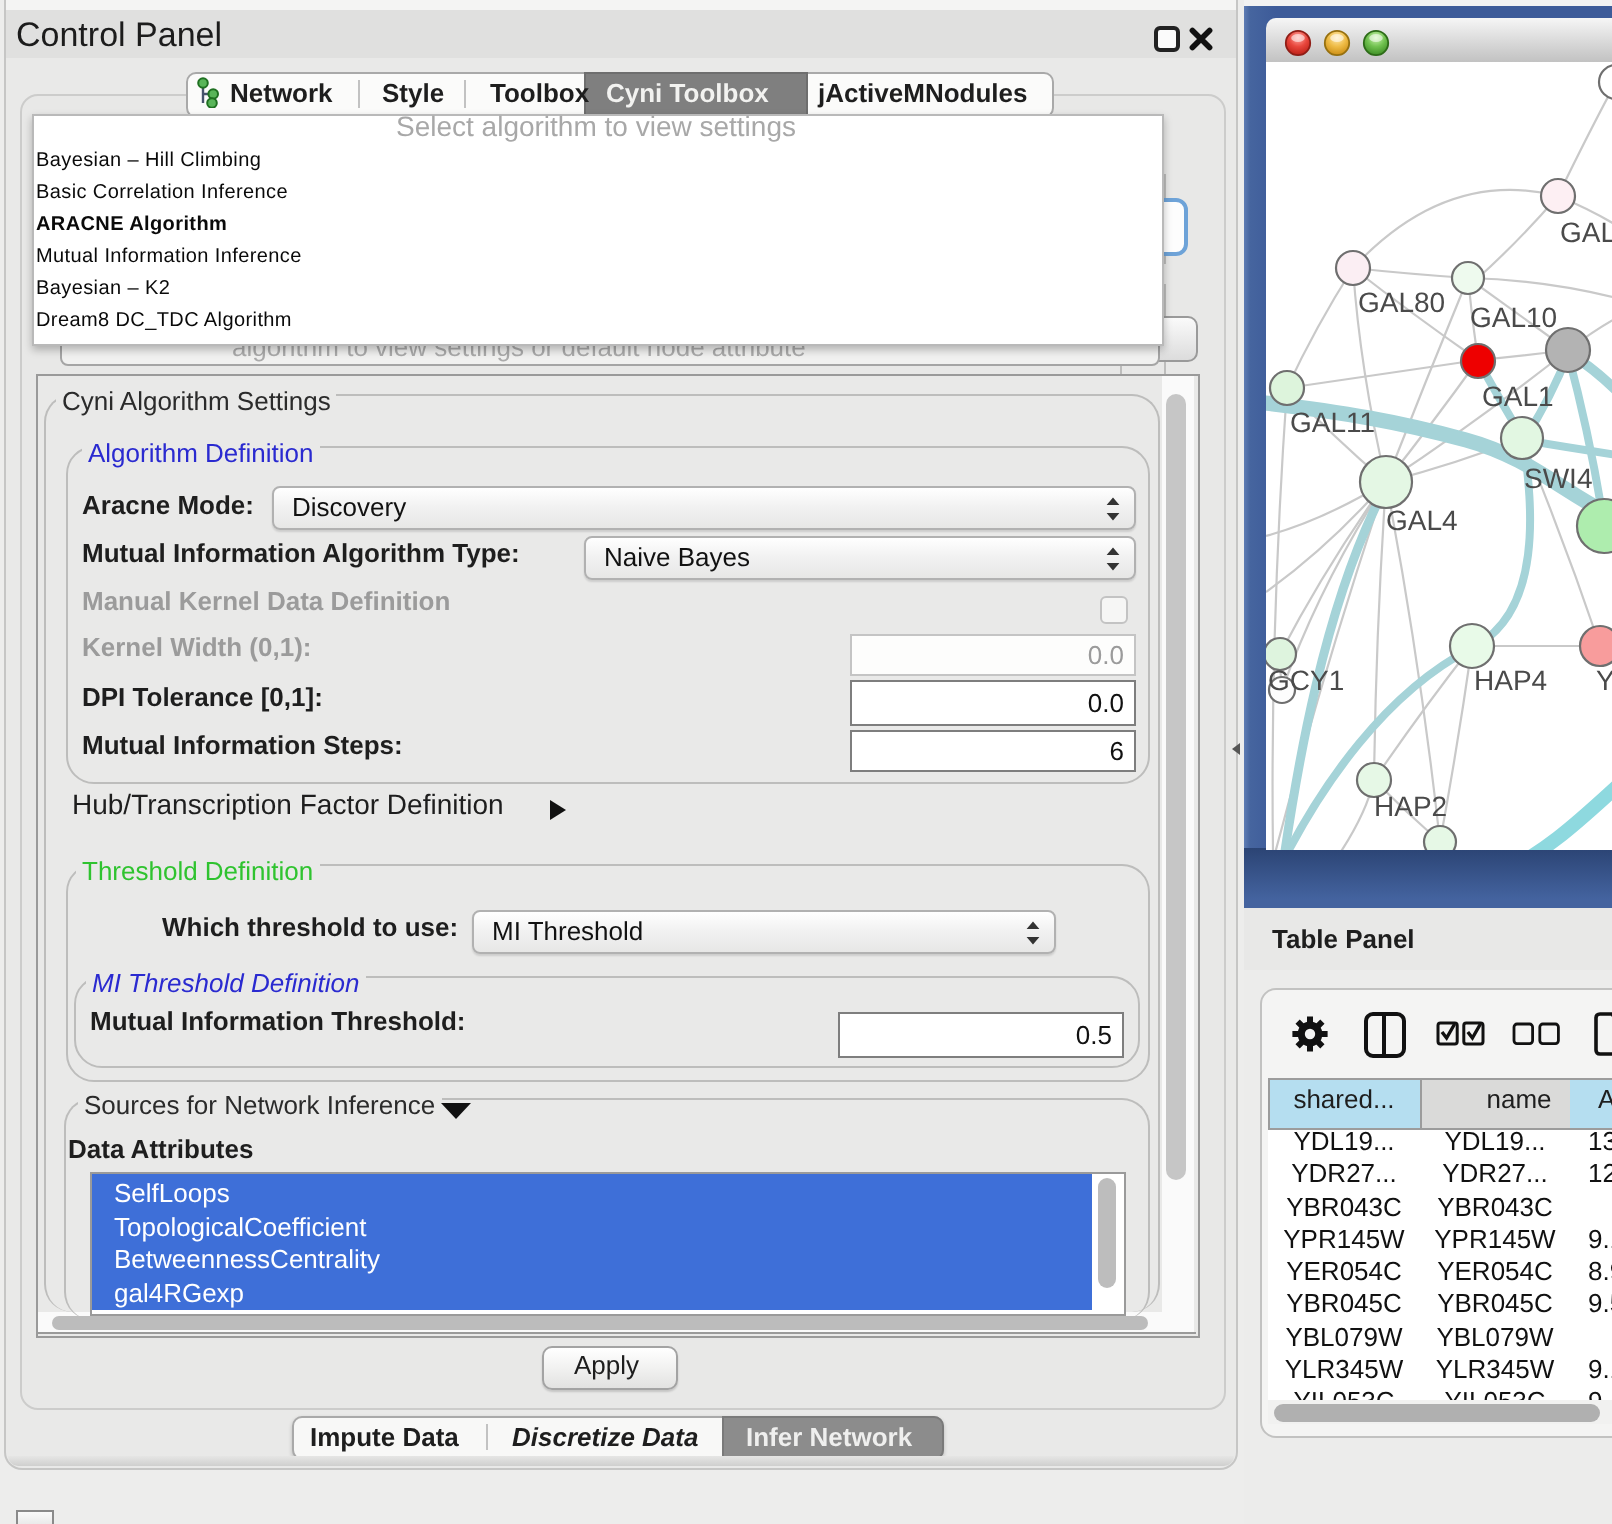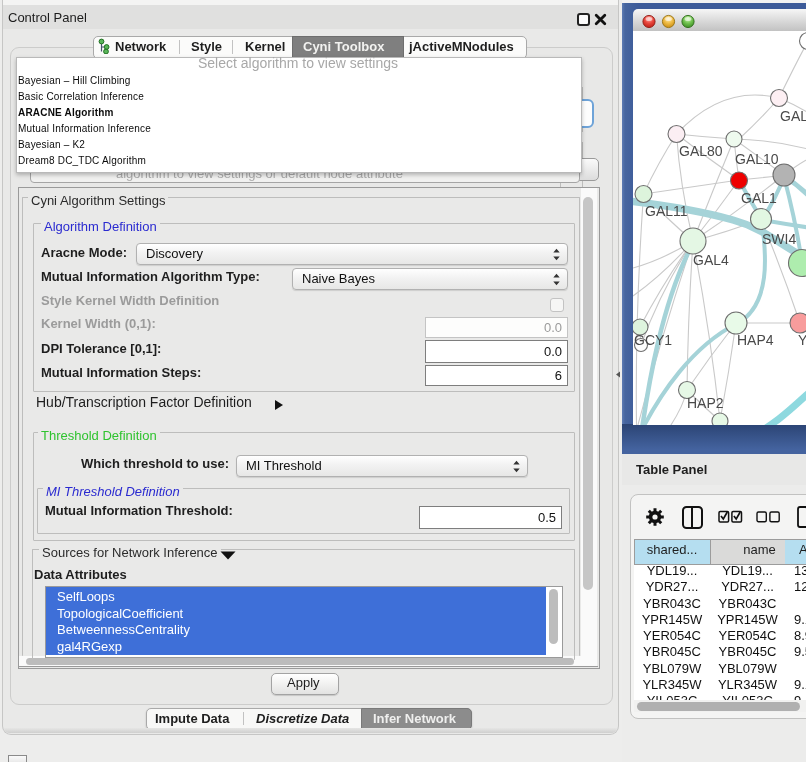--- a/index.html
+++ b/index.html
@@ -8,52 +8,52 @@
 .abs{position:absolute;}
 .b{font-weight:bold;}
 .t13{font-size:13px;line-height:16px;color:#1e1e1e;}
 .gray{color:#9b9b9b;}
 .combo{position:absolute;border:1px solid #b1b1b1;border-radius:4px;
   background:linear-gradient(#ffffff,#f2f2f2 45%,#e7e7e6);box-shadow:0 1px 1px rgba(0,0,0,.12);}
 .combo .ct{position:absolute;left:9px;top:2px;font-size:13px;color:#111;}
 .combo svg{position:absolute;right:6px;top:3px;}
 .inp{position:absolute;background:#fff;border:1px solid #7e7e7e;font-size:13px;color:#111;
   text-align:right;padding:0 5px 0 0;line-height:17px;}
-.gbox{position:absolute;border:1px solid #bdbdbc;border-radius:1px;}
+.gbox{position:absolute;border:1px solid #bdbdbc;border-radius:14px;}
 .gtitle{position:absolute;top:-5.5px;background:#e9e9e8;padding:0 3px;font-size:13px;line-height:16px;}
 </style>
 </head>
 <body>
 
 <div class="abs" style="left:3px;top:0;width:615px;height:734px;background:#e9e9e8;border-radius:0 0 8px 8px;box-shadow:0 0 0 1px #c6c6c5;"></div>
 
 <div class="abs" style="left:3px;top:0;width:615px;height:5px;background:#f4f4f3;"></div>
 <div class="abs" style="left:3px;top:5px;width:615px;height:24px;background:#e0e0df;"></div>
-<div class="abs" style="left:8px;top:9.5px;font-size:13px;line-height:16px;color:#1c1c1c;">Control Panel</div>
+<div class="abs" style="left:8px;top:9.5px;font-size:17px;line-height:16px;color:#1c1c1c;">Control Panel</div>
 
 <div class="abs" style="left:577px;top:13px;width:9px;height:9px;border:2px solid #222;border-radius:3px;background:#fbfbfb;"></div>
 <svg class="abs" style="left:594px;top:13px;" width="13" height="13" viewBox="0 0 13 13">
     <path d="M2.2 2.2 L10.8 10.8 M10.8 2.2 L2.2 10.8" stroke="#111" stroke-width="2.8" stroke-linecap="round"></path>
   </svg>
 
 <div class="abs" style="left:10px;top:47px;width:601px;height:656px;background:#e8e8e7;border:1px solid #cccccb;border-radius:9px;"></div>
 
 <div class="abs" style="left:93px;top:36px;width:432px;height:21px;background:#fbfbfa;border:1px solid #a9a9a9;border-radius:5px;"></div>
 <div class="abs" style="left:292px;top:36px;width:110px;height:21px;background:#7f7f7f;border:1px solid #6e6e6e;"></div>
 <div class="abs" style="left:179px;top:40px;width:1px;height:14px;background:#c2c2c2;"></div>
 <div class="abs" style="left:232px;top:40px;width:1px;height:14px;background:#c2c2c2;"></div>
 <svg class="abs" style="left:98px;top:38px;" width="13" height="16" viewBox="0 0 13 16">
  <path d="M3.5 4.5 L3.5 13.5 M3.5 9 L6.5 9" stroke="#46536b" stroke-width="1.2" fill="none"></path>
  <circle cx="3.5" cy="3.5" r="2.4" fill="#59b559" stroke="#1f7021" stroke-width="1"></circle>
  <circle cx="8.6" cy="9" r="2.4" fill="#59b559" stroke="#1f7021" stroke-width="1"></circle>
  <circle cx="8" cy="13.5" r="2.4" fill="#59b559" stroke="#1f7021" stroke-width="1"></circle>
 </svg>
 <div class="abs t13 b" style="left:115px;top:39px;">Network</div>
 <div class="abs t13 b" style="left:191px;top:39px;">Style</div>
-<div class="abs t13 b" style="left:245px;top:39px;">Kernel</div>
+<div class="abs t13 b" style="left:245px;top:39px;">Toolbox</div>
 <div class="abs t13 b" style="left:303px;top:39px;color:#f2f2f0;">Cyni Toolbox</div>
 <div class="abs t13 b" style="left:409px;top:39px;">jActiveMNodules</div>
 
 <div class="abs" style="left:560px;top:87px;width:21px;height:43px;border:1px solid #bdbdbc;"></div>
 <div class="abs" style="left:560px;top:142px;width:21px;height:44px;border:1px solid #bdbdbc;"></div>
 <div class="abs" style="left:570px;top:99px;width:20px;height:25px;border:2.5px solid #6ea3d8;border-radius:6px;background:#fdfdfd;"></div>
 <div class="abs" style="left:570px;top:158px;width:27px;height:21px;border:1px solid #9a9a9a;border-radius:5px;background:linear-gradient(#fafafa,#dcdcdc);"></div>
 
 <div class="abs" style="left:30px;top:156px;width:548px;height:25px;border:1px solid #a5a5a5;border-radius:4px;background:#f1f1f0;overflow:hidden;">
   <div class="abs" style="left:85px;top:9px;font-size:13px;color:#ababab;">algorithm to view settings or default node attribute</div>
@@ -81,21 +81,21 @@
       <path d="M1.3 5.5 L4.5 1.8 L7.7 5.5 Z M1.3 9.5 L4.5 13.2 L7.7 9.5 Z" fill="#333"></path>
     </svg>
 </div>
 <div class="abs t13 b" style="left:41px;top:269px;">Mutual Information Algorithm Type:</div>
 <div class="combo" style="left:292px;top:268px;width:274px;height:20px;">
   <span class="ct">Naive Bayes</span>
   <svg width="9" height="15" viewBox="0 0 9 15">
       <path d="M1.3 5.5 L4.5 1.8 L7.7 5.5 Z M1.3 9.5 L4.5 13.2 L7.7 9.5 Z" fill="#333"></path>
     </svg>
 </div>
-<div class="abs t13 b gray" style="left:41px;top:293px;">Style Kernel Width Definition</div>
+<div class="abs t13 b gray" style="left:41px;top:293px;">Manual Kernel Data Definition</div>
 <div class="abs" style="left:550px;top:298px;width:12px;height:12px;border:1px solid #c3c3c3;border-radius:3px;background:#f6f6f5;"></div>
 <div class="abs t13 b gray" style="left:41px;top:316px;">Kernel Width (0,1):</div>
 <div class="inp" style="left:425px;top:317px;width:136px;height:19px;line-height:19px;border-color:#c4c4c4;color:#9b9b9b;background:#fdfdfc;">0.0</div>
 <div class="abs t13 b" style="left:41px;top:341px;">DPI Tolerance [0,1]:</div>
 <div class="inp" style="left:425px;top:340px;width:136px;height:21px;line-height:21px;">0.0</div>
 <div class="abs t13 b" style="left:41px;top:365px;">Mutual Information Steps:</div>
 <div class="inp" style="left:425px;top:365px;width:136px;height:19px;line-height:19px;">6</div>
 
 <div class="abs" style="left:36px;top:394px;font-size:14px;line-height:16px;color:#1e1e1e;">Hub/Transcription Factor Definition</div>
 <svg class="abs" style="left:273px;top:399px;" width="12" height="12" viewBox="0 0 12 12">

